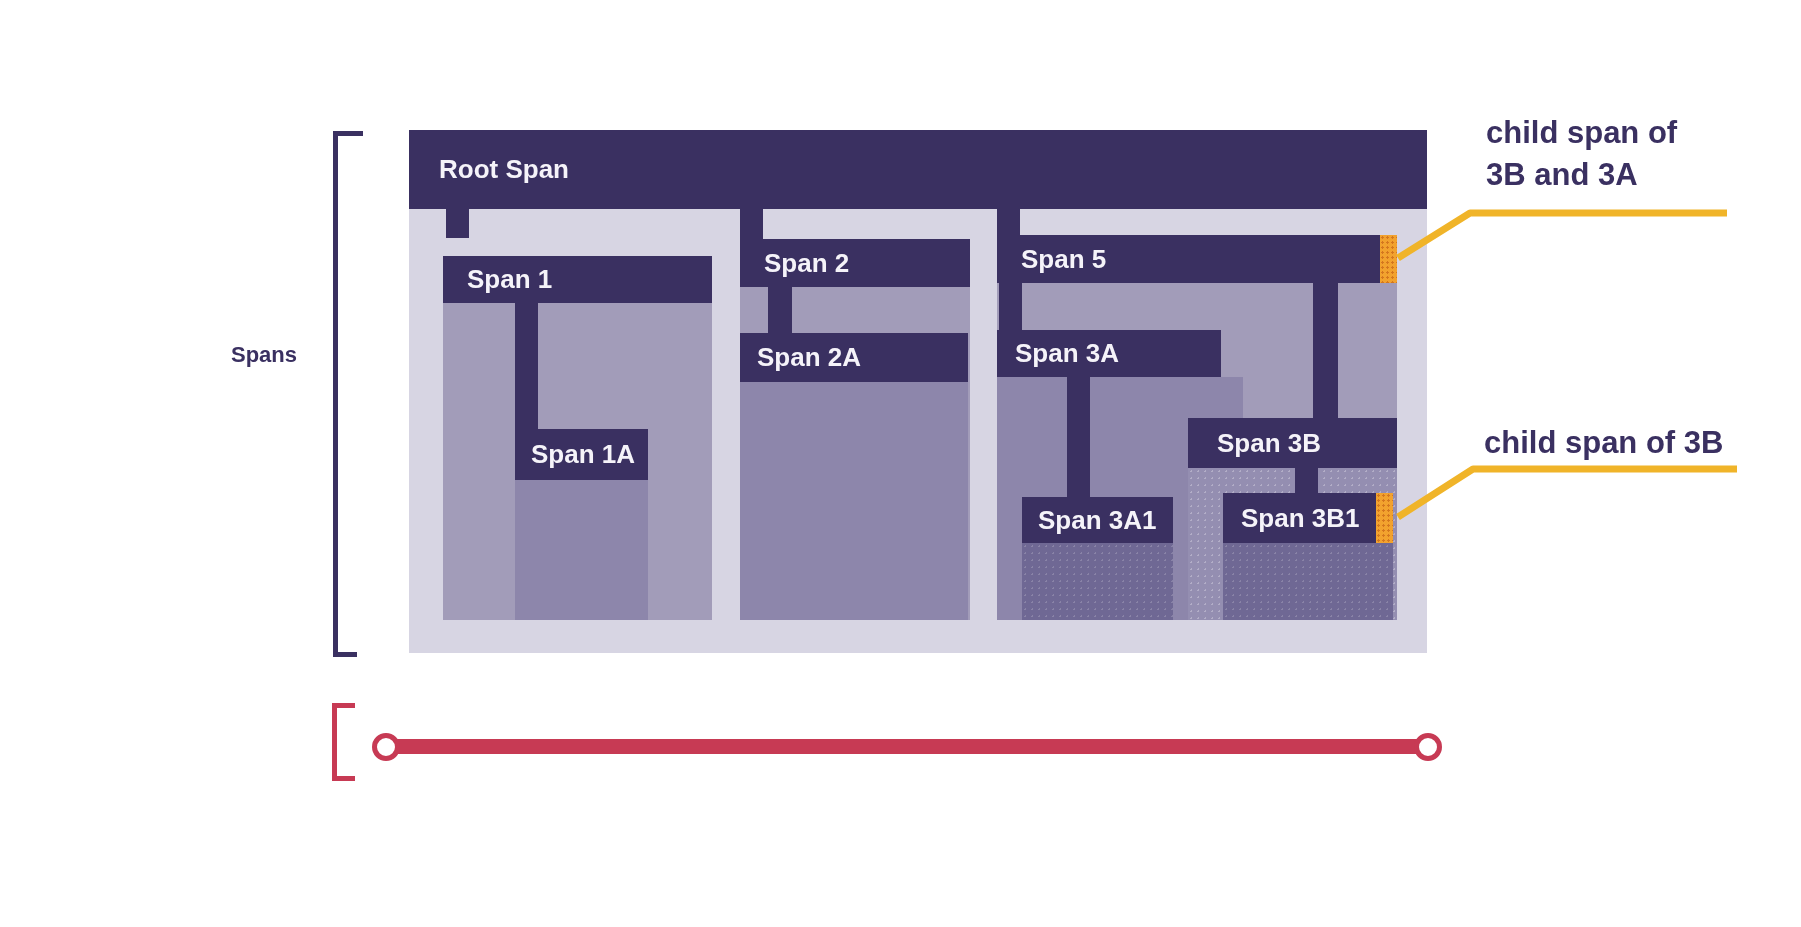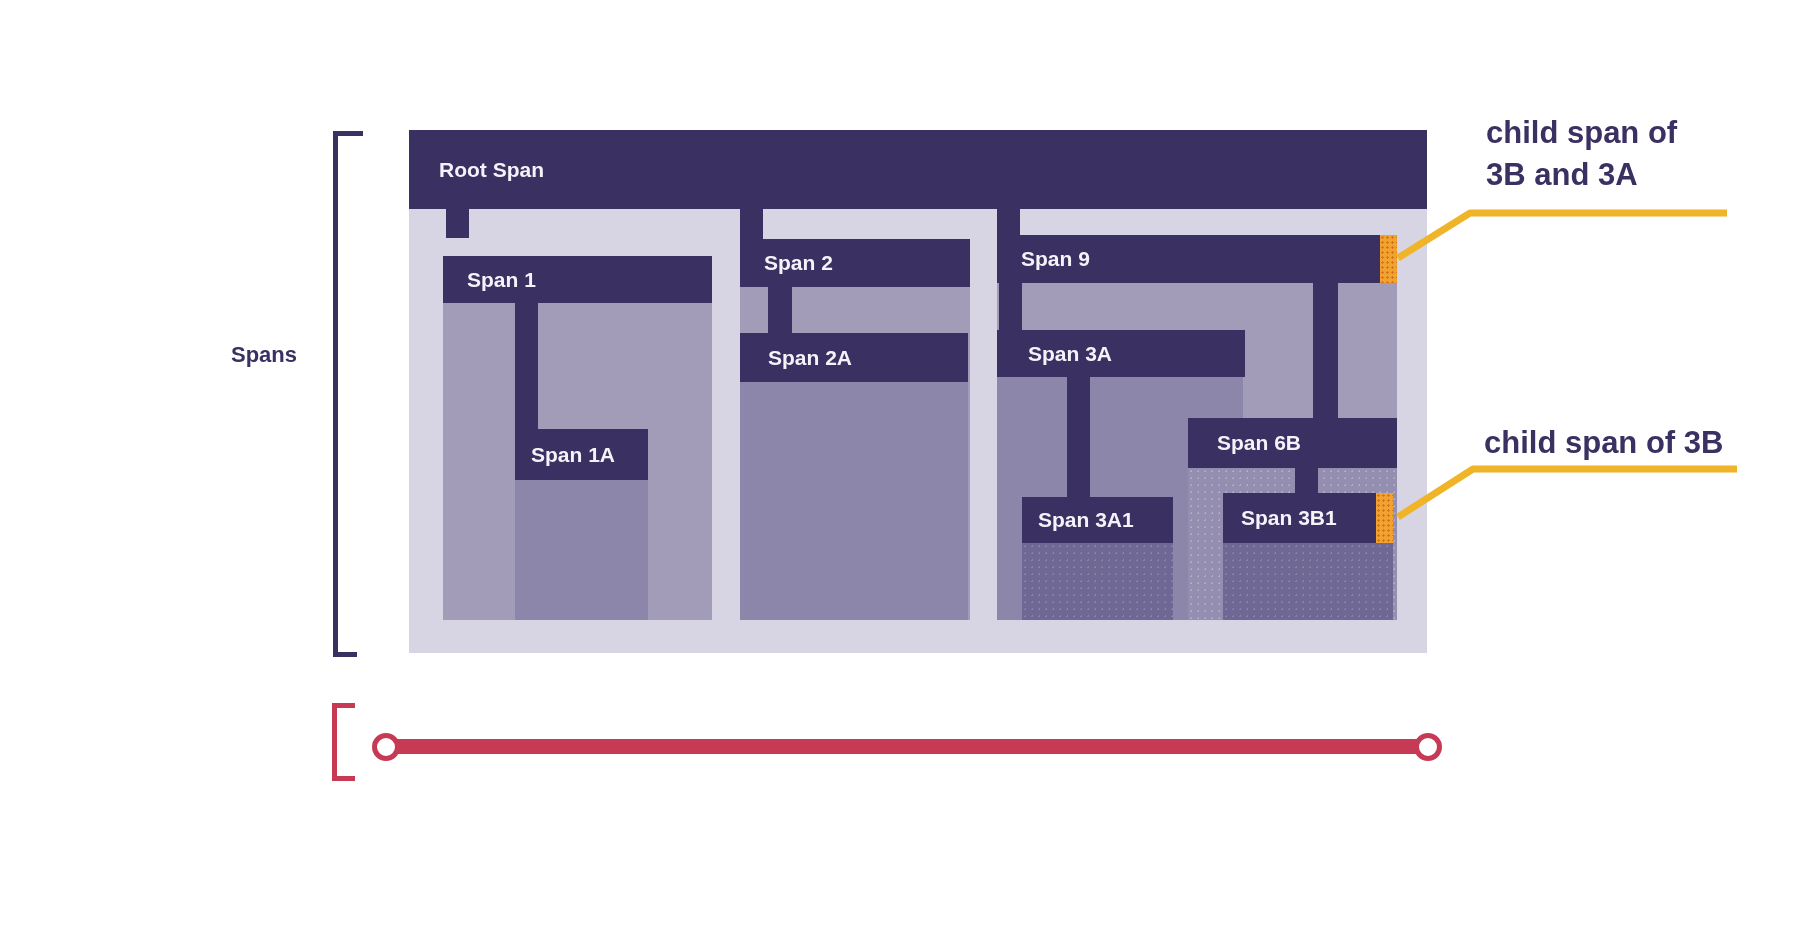--- a/index.html
+++ b/index.html
@@ -18,21 +18,21 @@
   .z-l2{background:var(--l2);}
   .z-l2b{background:var(--l2b);
     background-image:radial-gradient(rgba(255,255,255,.28) 1px, transparent 1px);
     background-size:7px 7px;}
   .z-l3{background:var(--l3);
     background-image:radial-gradient(rgba(255,255,255,.18) 1px, transparent 1px);
     background-size:7px 7px;}
   .conn{position:absolute;background:var(--bar);}
   .bar{
     position:absolute;background:var(--bar);color:var(--bar_text);
-    font-weight:bold;font-size:21px;display:flex;align-items:center;
+    font-weight:bold;font-size:26px;display:flex;align-items:center;
     box-sizing:border-box;padding-left:24px;white-space:nowrap;
   }
   .marker{
     position:absolute;top:0;bottom:0;right:0;
     background-color:var(--marker_orange);
     background-image:radial-gradient(rgba(186,82,16,.55) 1.3px, transparent 1.3px);
     background-size:5px 5px;
   }
 
   
@@ -105,37 +105,37 @@
       <div class="bar" style="left: 0px; top: 0px; width: 1018px; height: 79px; padding-left: 30px;">
         <span>Root Span</span>
       </div>
       <div class="bar" style="left: 34px; top: 107px; width: 269px; height: 47px; margin-top: 19px;">
         <span>Span 1</span>
       </div>
       <div class="bar" style="left: 331px; top: 109px; width: 230px; height: 48px;">
         <span>Span 2</span>
       </div>
       <div class="bar" style="left: 588px; top: 105px; width: 400px; height: 48px;">
-        <span>Span 9</span>
+        <span>Span 5</span>
         <div class="marker" style="width: 17px;"></div>
       </div>
       <div class="bar" style="left: 106px; top: 299px; width: 133px; height: 51px; padding-left: 16px;">
         <span>Span 1A</span>
       </div>
-      <div class="bar" style="left: 331px; top: 203px; width: 228px; height: 49px; padding-left: 28px;">
+      <div class="bar" style="left: 331px; top: 203px; width: 228px; height: 49px; padding-left: 17px;">
         <span>Span 2A</span>
       </div>
-      <div class="bar" style="left: 588px; top: 200px; width: 248px; height: 47px; padding-left: 31px;">
+      <div class="bar" style="left: 588px; top: 200px; width: 224px; height: 47px; padding-left: 18px;">
         <span>Span 3A</span>
       </div>
       <div class="bar" style="left: 613px; top: 367px; width: 151px; height: 46px; padding-left: 16px;">
         <span>Span 3A1</span>
       </div>
       <div class="bar" style="left: 779px; top: 288px; width: 209px; height: 50px; padding-left: 29px;">
-        <span>Span 6B</span>
+        <span>Span 3B</span>
       </div>
       <div class="bar" style="left: 814px; top: 363px; width: 170px; height: 50px; padding-left: 18px;">
         <span>Span 3B1</span>
         <div class="marker" style="width: 17px;"></div>
       </div>
     </div>
 
   <svg id="callout-svg">
     <polyline class="callout-line" id="parent-callout-line" points="1398,258 1470,213 1727,213"></polyline>
     <polyline class="callout-line" id="child-callout-line" points="1398,517 1473,469 1737,469"></polyline>

